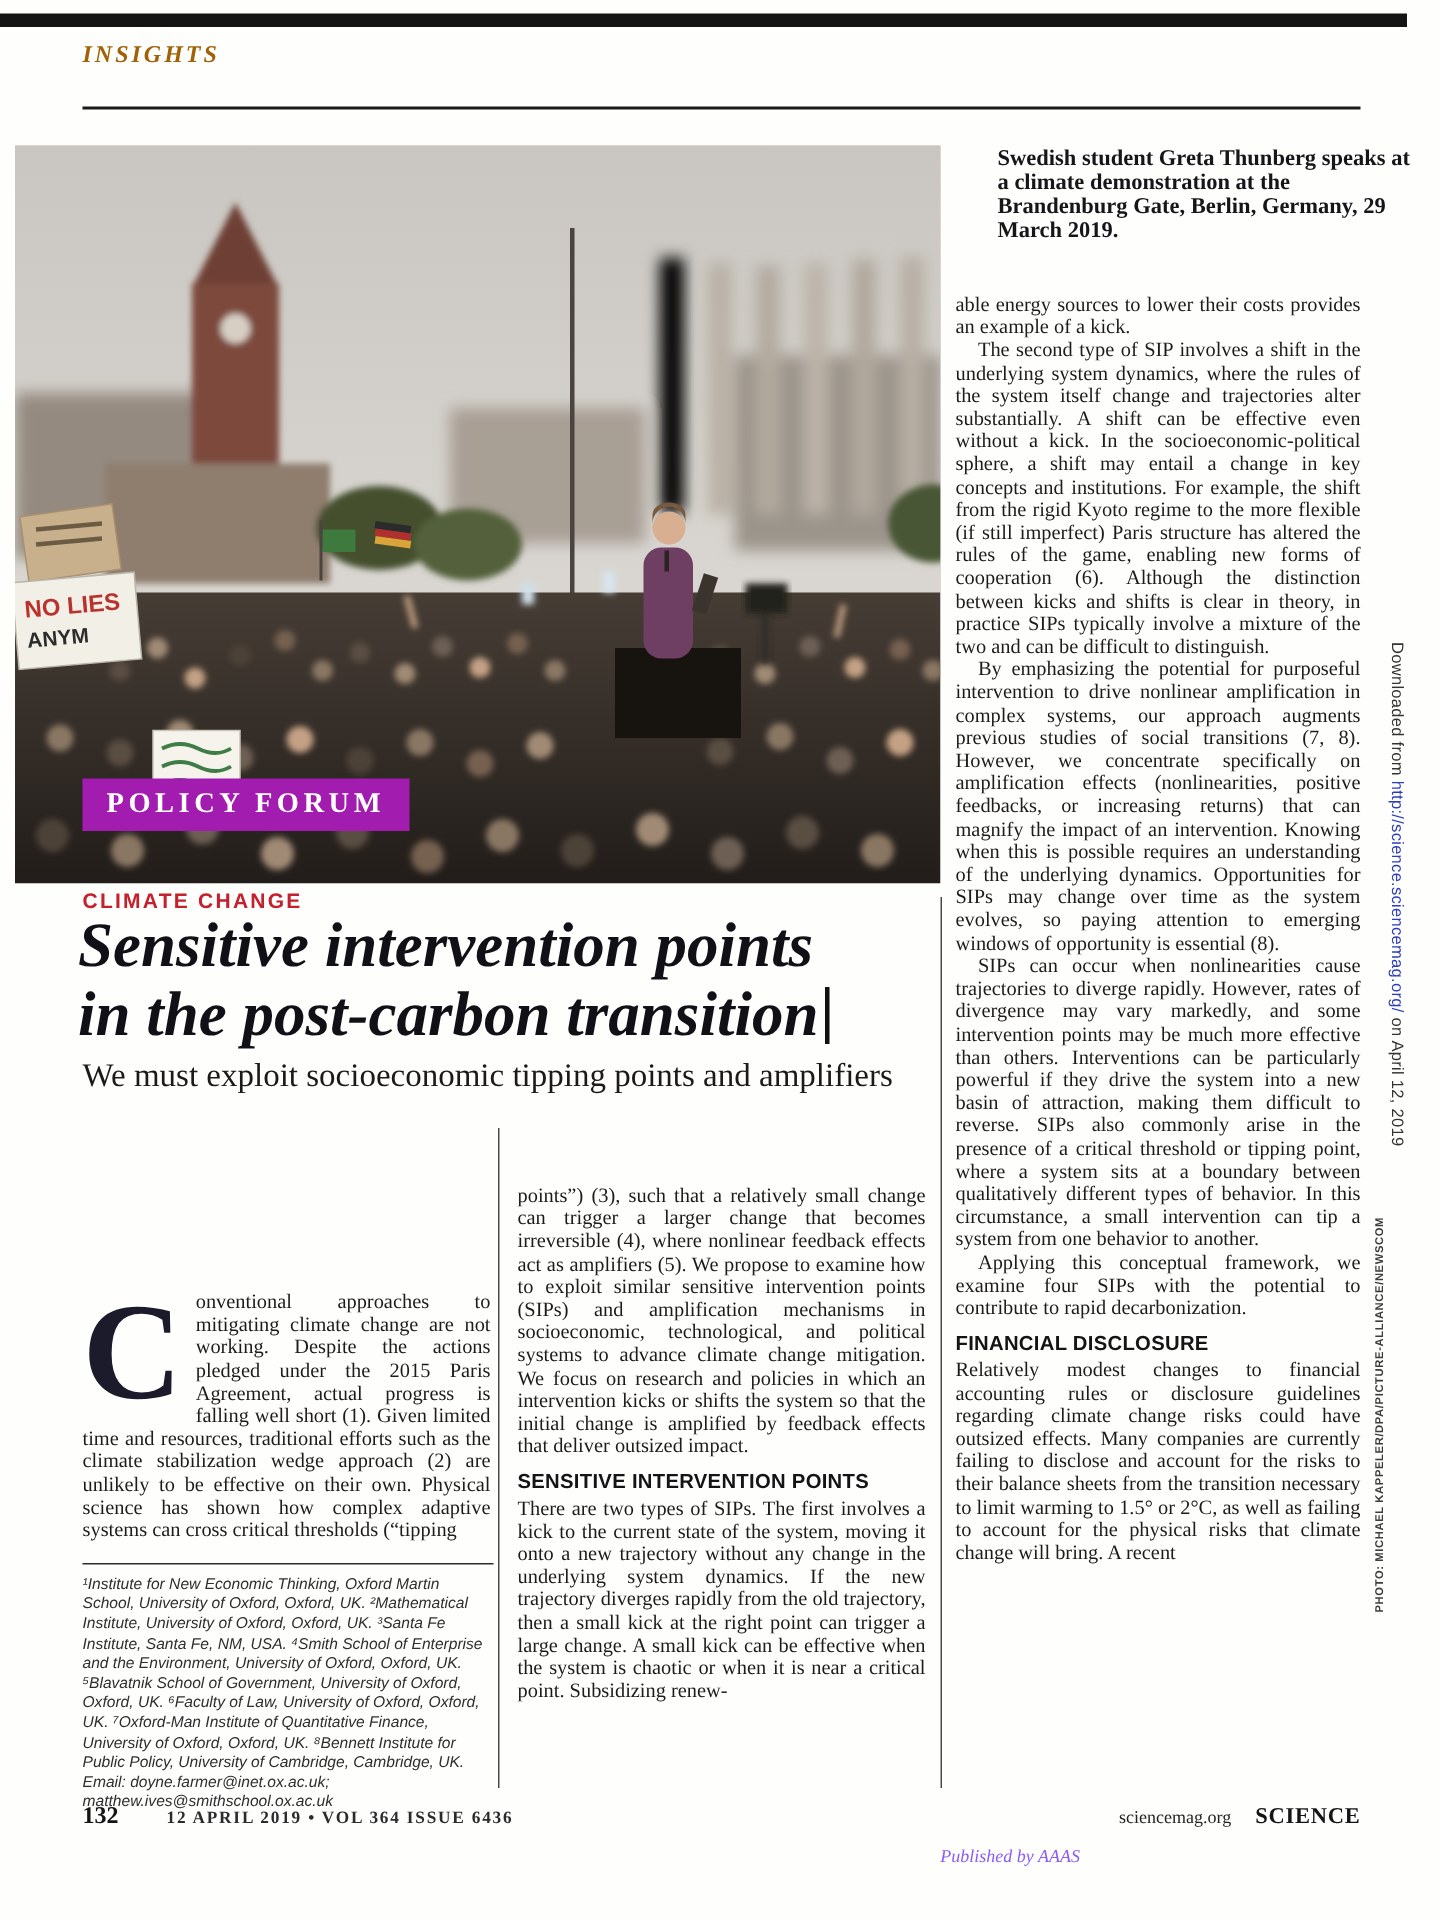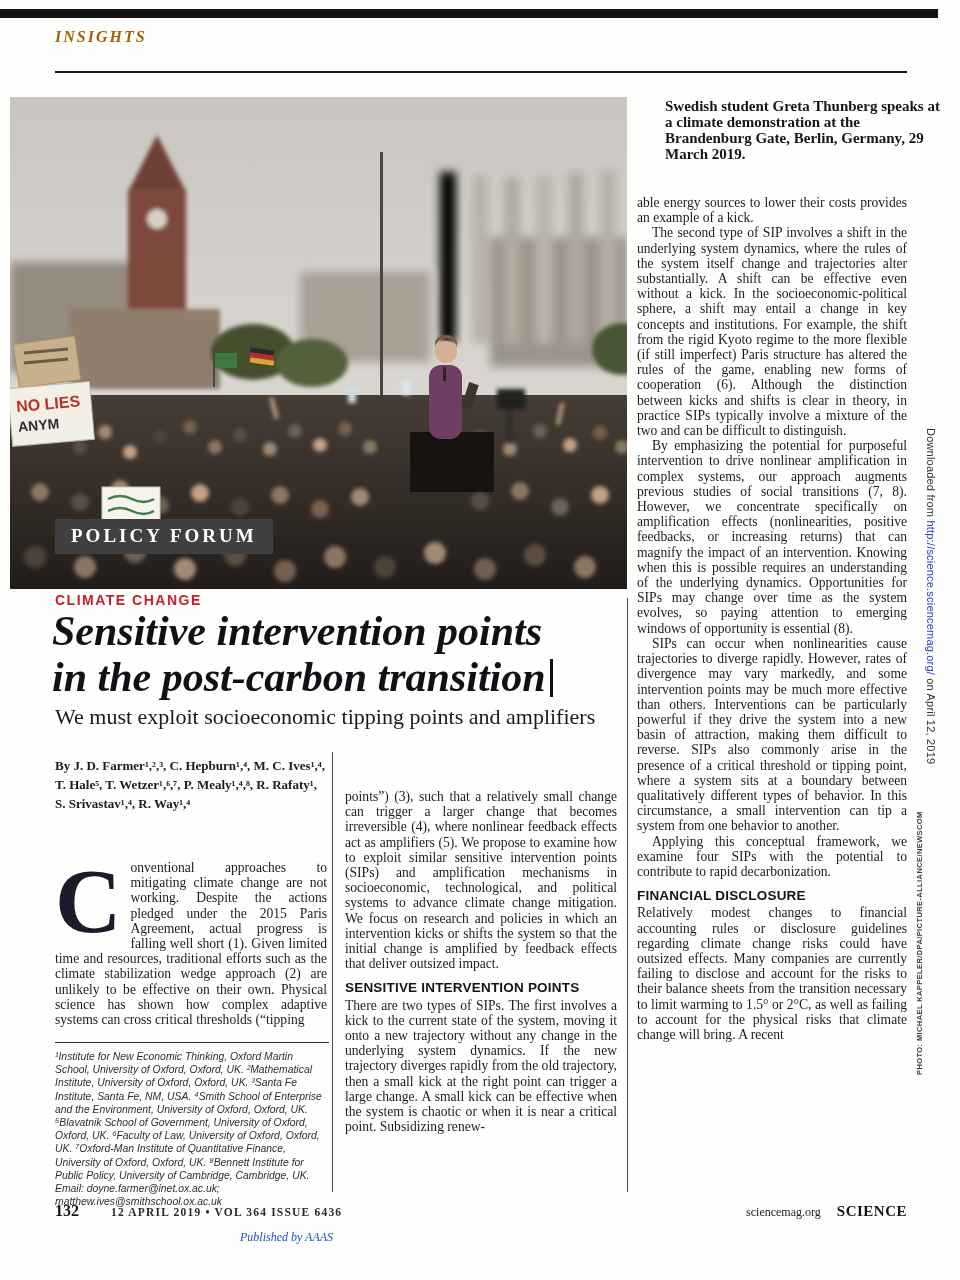--- a/index.html
+++ b/index.html
@@ -7,21 +7,21 @@
         font-family:"Liberation Serif",serif;color:#1d1c1a;}
   .abs{position:absolute;}
 
   .top-strip{left:0;top:9px;width:938px;height:9px;background:#141414;}
   .insights{left:55px;top:28px;font-family:"Liberation Serif",serif;font-style:italic;
             font-weight:700;font-size:16px;letter-spacing:2px;color:#a16207;}
   .insights-rule{left:55px;top:71px;width:852px;height:2px;background:#1a1a1a;}
 
   
   .photo{left:10px;top:97px;width:617px;height:492px;overflow:hidden;background:#b9b4ae;}
-  .badge{left:55px;top:519px;background:#404040;color:#fff;font-family:"Liberation Serif",serif;
+  .badge{left:55px;top:519px;background:#a21caf;color:#fff;font-family:"Liberation Serif",serif;
          font-weight:700;font-size:19px;letter-spacing:3px;padding:6px 16px 7px 16px;}
   .caption{left:637px;top:98px;width:278px;font-family:Liberation Serif, serif;
            font-weight:700;font-size:15px;line-height:16px;color:#16161a;margin-left:28px;}
 
   
   .col{width:272px;font-size:13.6px;line-height:15.2px;text-align:justify;margin-top:32px;}
   .col p{margin:0;}
   .col p.ind{text-indent:1.1em;}
   .subhead{font-family:"Liberation Sans",sans-serif;font-weight:700;font-size:13.5px;
            letter-spacing:.2px;margin:9px 0 2px 0;color:#141414;text-align:left;}
@@ -45,22 +45,22 @@
   .fn-rule{left:55px;top:1042px;width:274px;height:1px;background:#2c2c2c;}
   .footnotes{left:55px;top:1050px;width:274px;font-family:"Liberation Sans",sans-serif;
              font-style:italic;font-size:10.4px;line-height:13.2px;color:#2e2e2e;text-align:left;}
 
   
   .footer{left:55px;top:1202px;width:852px;display:flex;justify-content:space-between;align-items:baseline;}
   .pageno{font-weight:700;font-size:16px;color:#141414;}
   .issue{font-size:11.5px;letter-spacing:1.2px;font-weight:600;color:#2b2b2b;margin-left:28px;}
   .sitegrp{font-size:12px;color:#222;}
   .brand{font-weight:700;font-size:15px;letter-spacing:.5px;margin-left:13px;color:#141414;}
-  .published{left:240px;top:1230px;width:480px;text-align:left;font-style:italic;
-             font-size:12px;color:#1d4ed8;}
+  .published{left:240px;top:1230px;width:480px;text-align:right;font-style:italic;
+             font-size:12px;color:#8b5cf6;}
 
   
   .downloaded{left:925px;top:428px;writing-mode:vertical-rl;font-family:"Liberation Sans",sans-serif;
               font-size:11px;color:#333;letter-spacing:.2px;}
   .downloaded a{color:#2a3cc0;text-decoration:none;}
   .credit{left:924px;top:1066px;transform:rotate(-90deg);transform-origin:left bottom;
           font-family:"Liberation Sans",sans-serif;font-size:7.5px;letter-spacing:.4px;
           color:#3c3c3c;white-space:nowrap;font-weight:700;}
 </style>
 </head>
@@ -224,21 +224,20 @@
     <p>Relatively modest changes to financial accounting rules or disclosure guidelines regarding climate change risks could have outsized effects. Many companies are currently failing to disclose and account for the risks to their balance sheets from the transition necessary to limit warming to 1.5° or 2°C, as well as failing to account for the physical risks that climate change will bring. A recent</p>
   </div>
 
   <div class="abs kicker">CLIMATE CHANGE</div>
   <div class="abs title">
     <span>Sensitive intervention points</span><br>
     <span>in the post-carbon transition</span><span class="cursor"></span>
   </div>
   <div class="abs subtitle">We must exploit socioeconomic tipping points and amplifiers</div>
 
-  <div class="abs byline">By J. D. Farmer¹,²,³, C. Hepburn¹,⁴, M. C. Ives¹,⁴, T. Hale⁵, T. Wetzer¹,⁶,⁷, P. Mealy¹,⁴,⁸, R. Rafaty¹, S. Srivastav¹,⁴, R. Way¹,⁴</div>
   <div class="abs col col1">
     <p><span class="dropcap">C</span><span>onventional approaches to mitigating climate change are not working. Despite the actions pledged under the 2015 Paris Agreement, actual progress is falling well short (1). Given limited time and resources, traditional efforts such as the climate stabilization wedge approach (2) are unlikely to be effective on their own. Physical science has shown how complex adaptive systems can cross critical thresholds (“tipping</span></p>
   </div>
   <div class="abs fn-rule"></div>
   <div class="abs footnotes">¹Institute for New Economic Thinking, Oxford Martin School, University of Oxford, Oxford, UK. ²Mathematical Institute, University of Oxford, Oxford, UK. ³Santa Fe Institute, Santa Fe, NM, USA. ⁴Smith School of Enterprise and the Environment, University of Oxford, Oxford, UK. ⁵Blavatnik School of Government, University of Oxford, Oxford, UK. ⁶Faculty of Law, University of Oxford, Oxford, UK. ⁷Oxford-Man Institute of Quantitative Finance, University of Oxford, Oxford, UK. ⁸Bennett Institute for Public Policy, University of Cambridge, Cambridge, UK. Email: doyne.farmer@inet.ox.ac.uk; matthew.ives@smithschool.ox.ac.uk</div>
 
   <div class="abs col col2">
     <p>points”) (3), such that a relatively small change can trigger a larger change that becomes irreversible (4), where nonlinear feedback effects act as amplifiers (5). We propose to examine how to exploit similar sensitive intervention points (SIPs) and amplification mechanisms in socioeconomic, technological, and political systems to advance climate change mitigation. We focus on research and policies in which an intervention kicks or shifts the system so that the initial change is amplified by feedback effects that deliver outsized impact.</p>
     <div class="subhead">SENSITIVE INTERVENTION POINTS</div>
     <p>There are two types of SIPs. The first involves a kick to the current state of the system, moving it onto a new trajectory without any change in the underlying system dynamics. If the new trajectory diverges rapidly from the old trajectory, then a small kick at the right point can trigger a large change. A small kick can be effective when the system is chaotic or when it is near a critical point. Subsidizing renew-</p>

